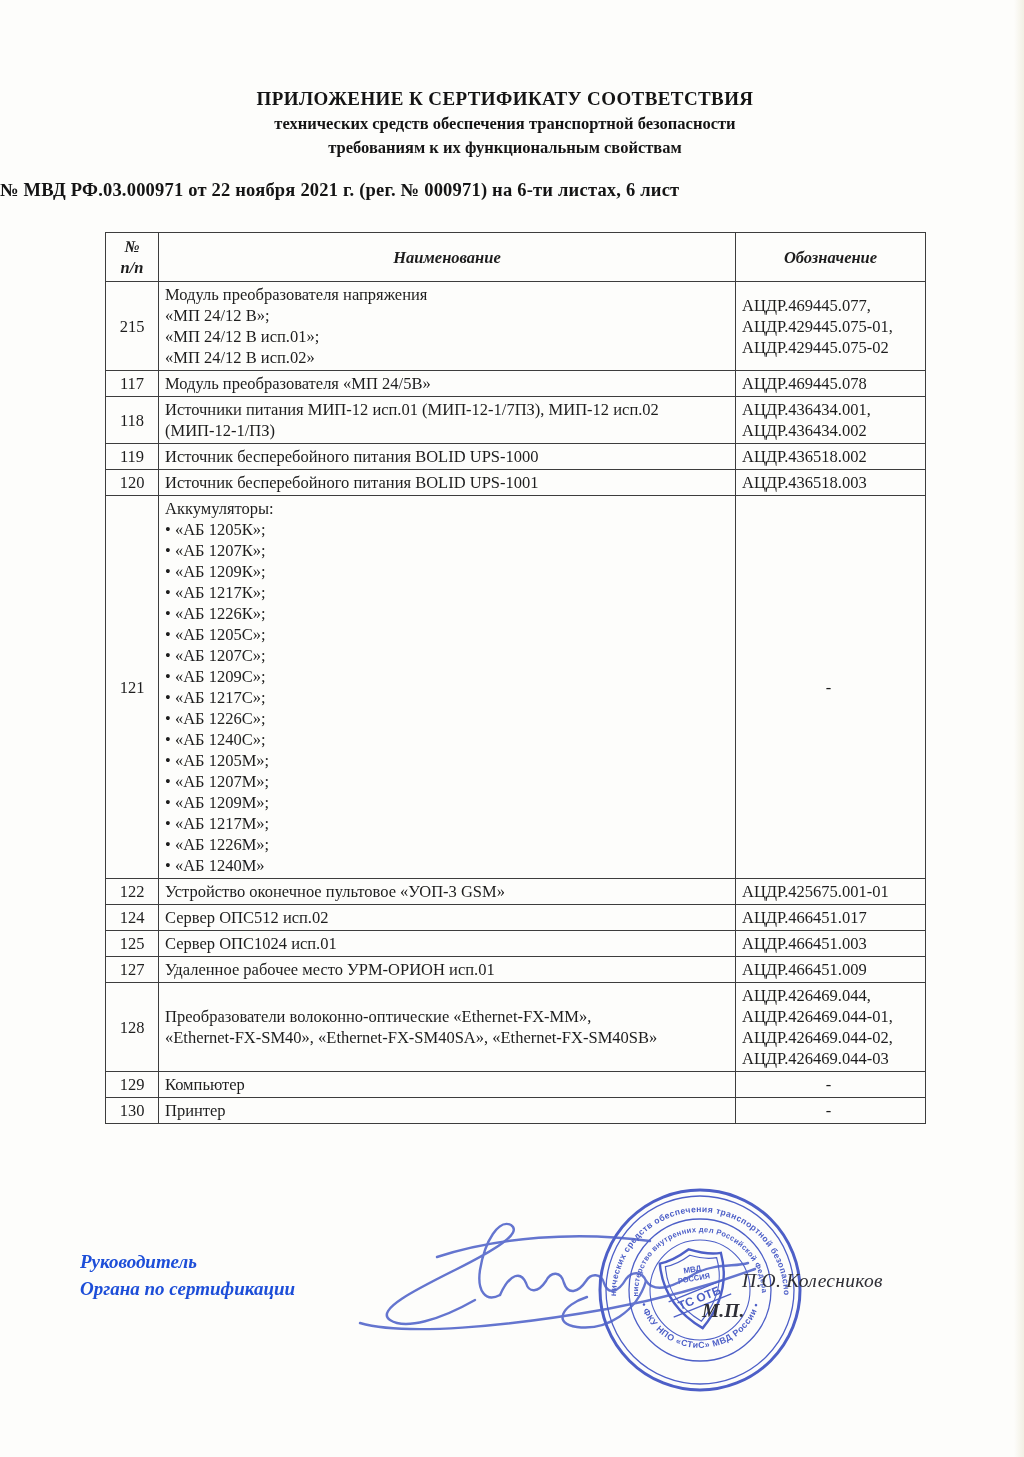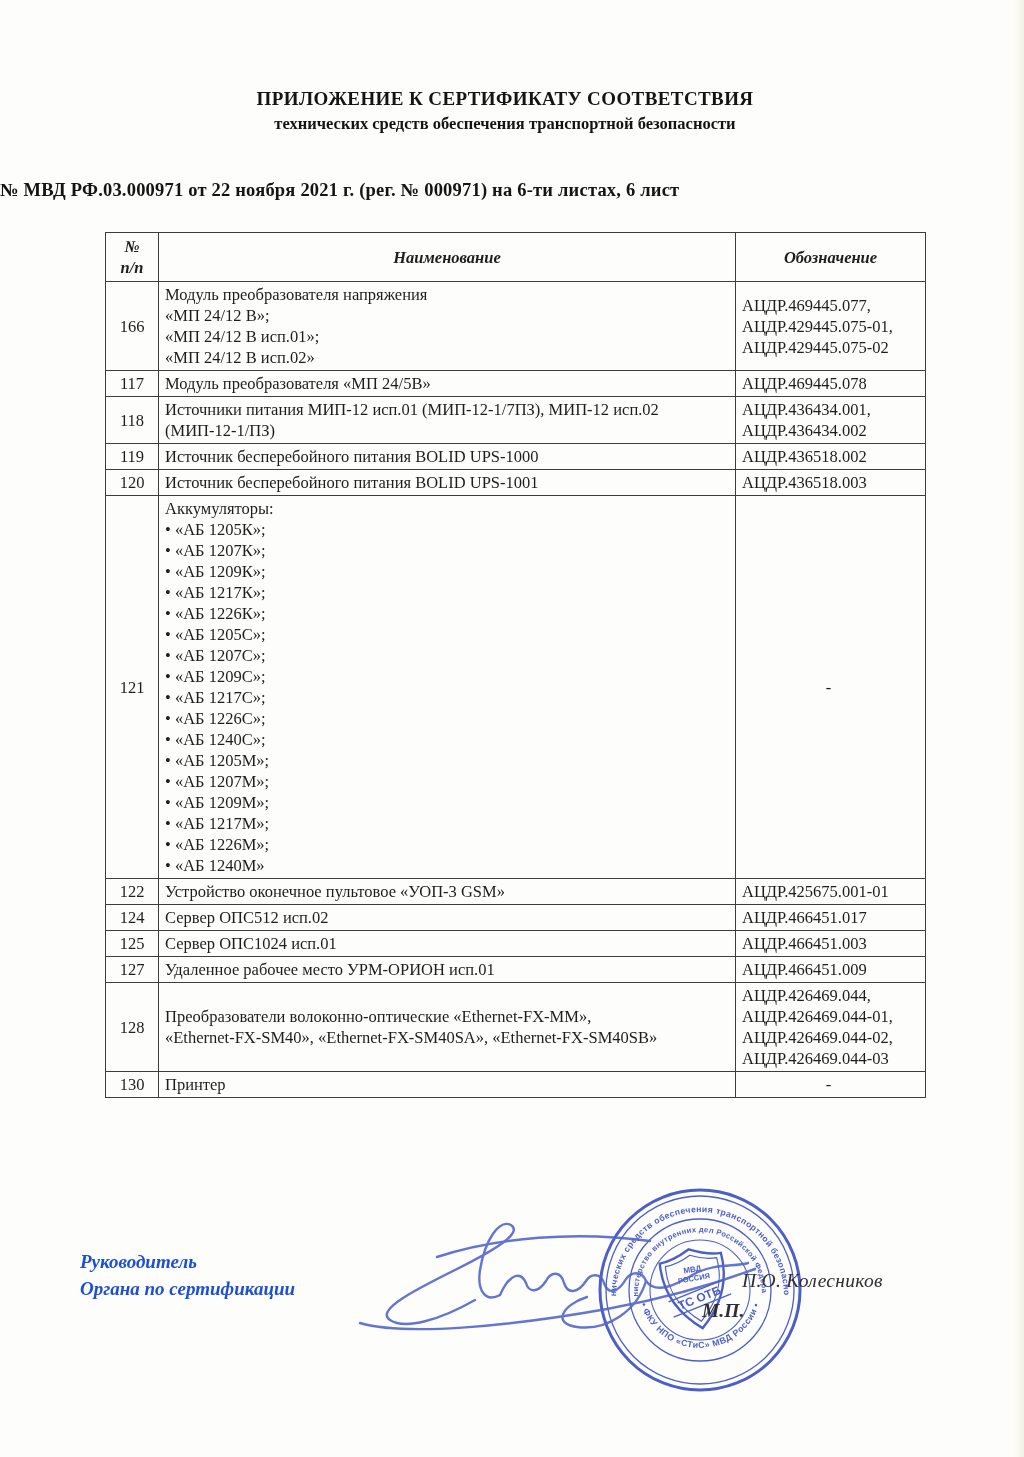--- a/index.html
+++ b/index.html
@@ -51,20 +51,21 @@
   .stamp-svg{position:absolute;left:592px;top:1182px;z-index:2;opacity:.9;}
 </style>
 </head>
 <body>
 
 <div class="page">
 
   <div class="title-block">
     <div class="title1">ПРИЛОЖЕНИЕ К СЕРТИФИКАТУ СООТВЕТСТВИЯ</div>
     <div class="title2">технических средств обеспечения транспортной безопасности</div>
+    <div class="title2">требованиям к их функциональным свойствам</div>
   </div>
 
   <div class="cert-line">№ МВД РФ.03.000971 от 22 ноября 2021 г. (рег. № 000971) на 6-ти листах, 6 лист</div>
 
   <table class="doc">
     <colgroup>
         <col class="c1">
         <col class="c2">
         <col class="c3">
       </colgroup>
@@ -73,21 +74,21 @@
         <th>
           <div>№</div>
           <div>п/п</div>
         </th>
         <th>Наименование</th>
         <th>Обозначение</th>
       </tr>
     </thead>
     <tbody>
         <tr>
-          <td class="c-num">166</td>
+          <td class="c-num">215</td>
           <td class="c-name">
             <div>Модуль преобразователя напряжения</div>
             <div>«МП 24/12 В»;</div>
             <div>«МП 24/12 В исп.01»;</div>
             <div>«МП 24/12 В исп.02»</div>
           </td>
           <td class="c-des">
             <div>АЦДР.469445.077,</div>
             <div>АЦДР.429445.075-01,</div>
             <div>АЦДР.429445.075-02</div>
@@ -200,20 +201,29 @@
             <div>«Ethernet-FX-SM40», «Ethernet-FX-SM40SA», «Ethernet-FX-SM40SB»</div>
           </td>
           <td class="c-des">
             <div>АЦДР.426469.044,</div>
             <div>АЦДР.426469.044-01,</div>
             <div>АЦДР.426469.044-02,</div>
             <div>АЦДР.426469.044-03</div>
           </td>
         </tr>
         <tr>
+          <td class="c-num">129</td>
+          <td class="c-name">
+            <div>Компьютер</div>
+          </td>
+          <td class="c-des dash">
+            <div>-</div>
+          </td>
+        </tr>
+        <tr>
           <td class="c-num">130</td>
           <td class="c-name">
             <div>Принтер</div>
           </td>
           <td class="c-des dash">
             <div>-</div>
           </td>
         </tr>
       </tbody>
   </table>

